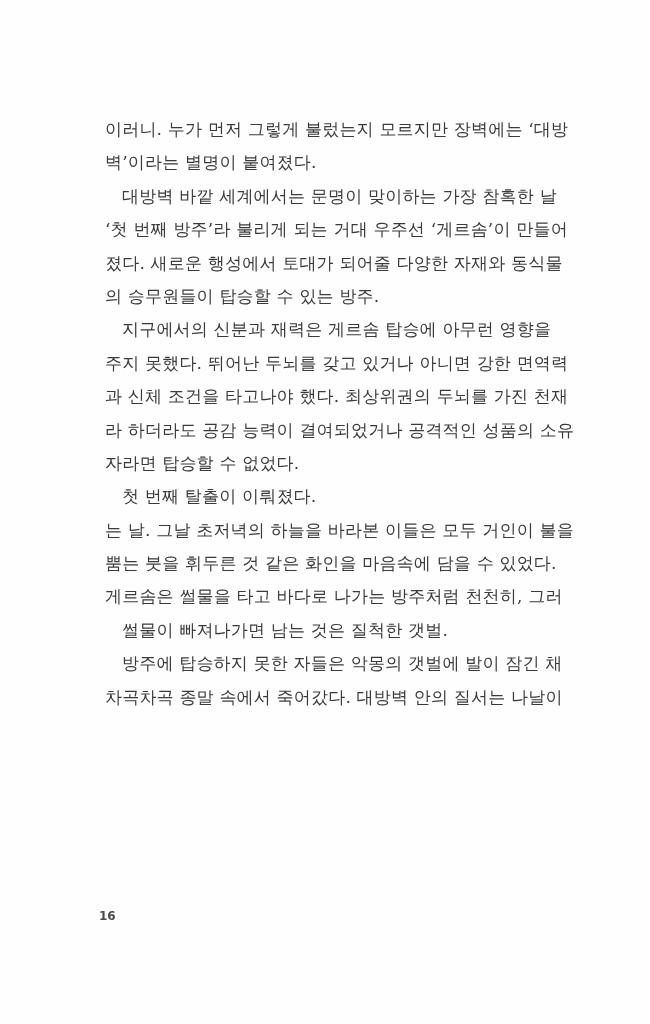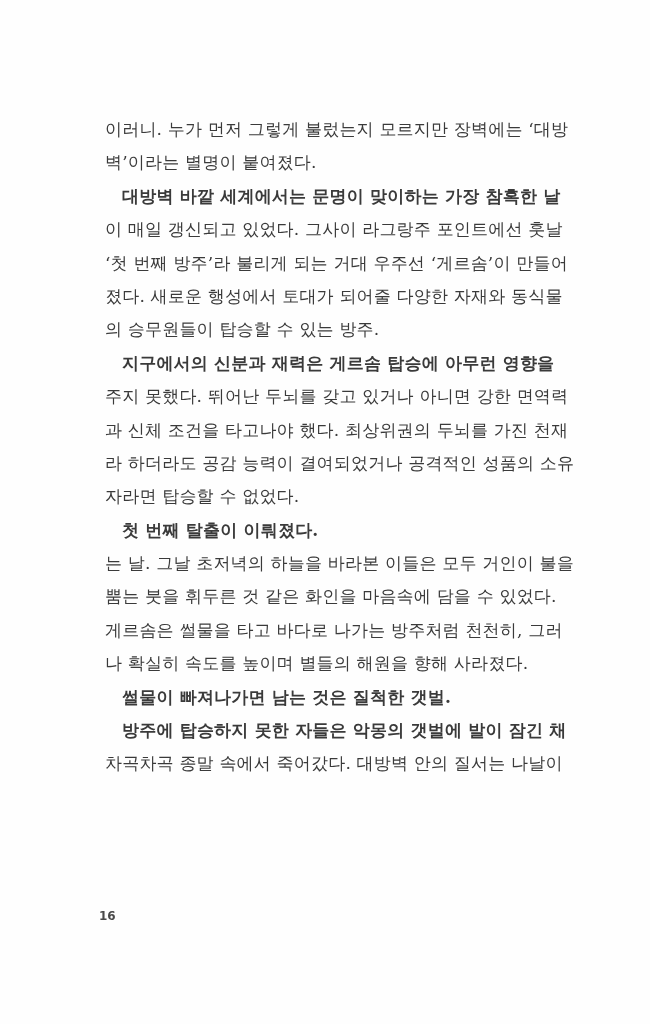--- a/index.html
+++ b/index.html
@@ -34,52 +34,49 @@
       white-space: nowrap;
       letter-spacing: 0.2px;
       text-align: justify;
       text-align-last: justify;
     }
     .line.last {
       text-align-last: left;
     }
     .line.indent {
       padding-left: 17px;
-      font-weight: bold;
     }
     .page-number {
       position: absolute;
       left: 99px;
       top: 909px;
       font-family: "DejaVu Sans", "Liberation Sans", sans-serif;
       font-weight: bold;
       font-size: 12px;
       color: #4a4a4a;
     }
   </style>
 </head>
 <body>
 
 <div class="page">
   <div class="text-block">
     <div class="line">이러니. 누가 먼저 그렇게 불렀는지 모르지만 장벽에는 ‘대방</div>
     <div class="line last">벽’이라는 별명이 붙여졌다.</div>
     <div class="line indent">대방벽 바깥 세계에서는 문명이 맞이하는 가장 참혹한 날</div>
-    <div class="line">이 매일 갱신되고 있었다. 그사이 라그랑주 포인트에선 훗날</div>
     <div class="line">‘첫 번째 방주’라 불리게 되는 거대 우주선 ‘게르솜’이 만들어</div>
     <div class="line">졌다. 새로운 행성에서 토대가 되어줄 다양한 자재와 동식물</div>
     <div class="line last">의 승무원들이 탑승할 수 있는 방주.</div>
     <div class="line indent">지구에서의 신분과 재력은 게르솜 탑승에 아무런 영향을</div>
     <div class="line">주지 못했다. 뛰어난 두뇌를 갖고 있거나 아니면 강한 면역력</div>
     <div class="line">과 신체 조건을 타고나야 했다. 최상위권의 두뇌를 가진 천재</div>
     <div class="line">라 하더라도 공감 능력이 결여되었거나 공격적인 성품의 소유</div>
     <div class="line last">자라면 탑승할 수 없었다.</div>
     <div class="line indent last">첫 번째 탈출이 이뤄졌다.</div>
     <div class="line">는 날. 그날 초저녁의 하늘을 바라본 이들은 모두 거인이 불을</div>
     <div class="line">뿜는 붓을 휘두른 것 같은 화인을 마음속에 담을 수 있었다.</div>
     <div class="line">게르솜은 썰물을 타고 바다로 나가는 방주처럼 천천히, 그러</div>
-    <div class="line last">나 확실히 속도를 높이며 별들의 해원을 향해 사라졌다.</div>
     <div class="line indent last">썰물이 빠져나가면 남는 것은 질척한 갯벌.</div>
     <div class="line indent">방주에 탑승하지 못한 자들은 악몽의 갯벌에 발이 잠긴 채</div>
     <div class="line">차곡차곡 종말 속에서 죽어갔다. 대방벽 안의 질서는 나날이</div>
   </div>
   <div class="page-number">16</div>
 </div>
 
 </body></html>

